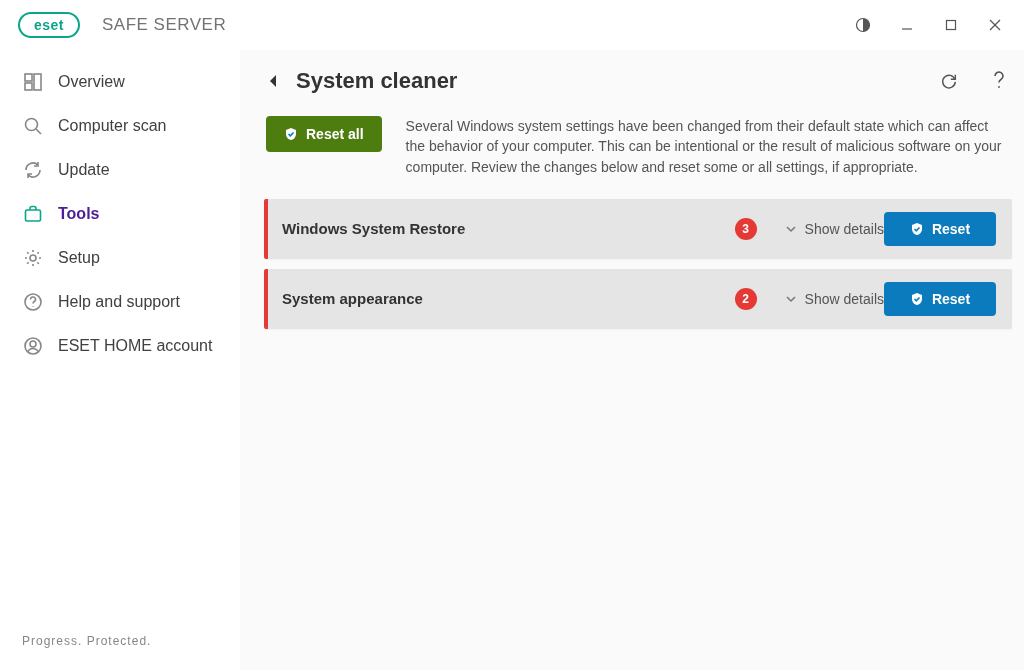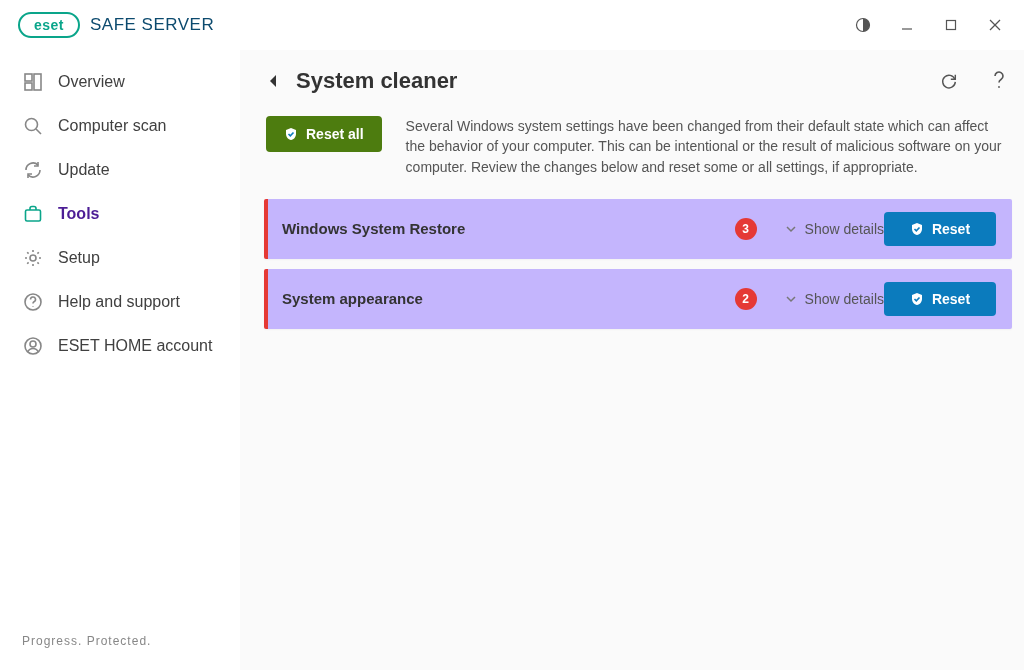--- a/index.html
+++ b/index.html
@@ -22,37 +22,37 @@
 .titlebar {
   height: 50px;
   display: flex;
   align-items: center;
   padding: 0 12px 0 18px;
   background: #fff;
 }
 .logo-block {
   display: flex;
   align-items: center;
-  gap: 10px;
+  gap: 22px;
 }
 .logo-badge {
   width: 62px;
   height: 26px;
   border: 2px solid #0aa58a;
   border-radius: 13px;
   display: flex;
   align-items: center;
   justify-content: center;
   color: #0aa58a;
   font-weight: 800;
   font-size: 14px;
   letter-spacing: 0.5px;
 }
 .product-name {
-  color: #0c4a6e;
+  color: #737373;
   font-size: 17px;
   font-weight: 400;
   letter-spacing: 0.5px;
 }
 .titlebar-spacer { flex: 1; }
 .titlebar-controls {
   display: flex;
   align-items: center;
   gap: 10px;
 }
@@ -170,21 +170,21 @@
   height: 14px;
 }
 .intro-text {
   flex: 1;
   color: #555;
   font-size: 14px;
   line-height: 1.45;
   padding-right: 6px;
 }
 .card {
-  background: #c4b5fd;
+  background: #e5e5e5;
   border-left: 4px solid #e53935;
   border-radius: 2px;
   box-shadow: 0 1px 2px rgba(0,0,0,0.04);
   display: flex;
   align-items: center;
   height: 60px;
   padding: 0 16px 0 12px;
   margin-bottom: 10px;
 }
 .card-title {

